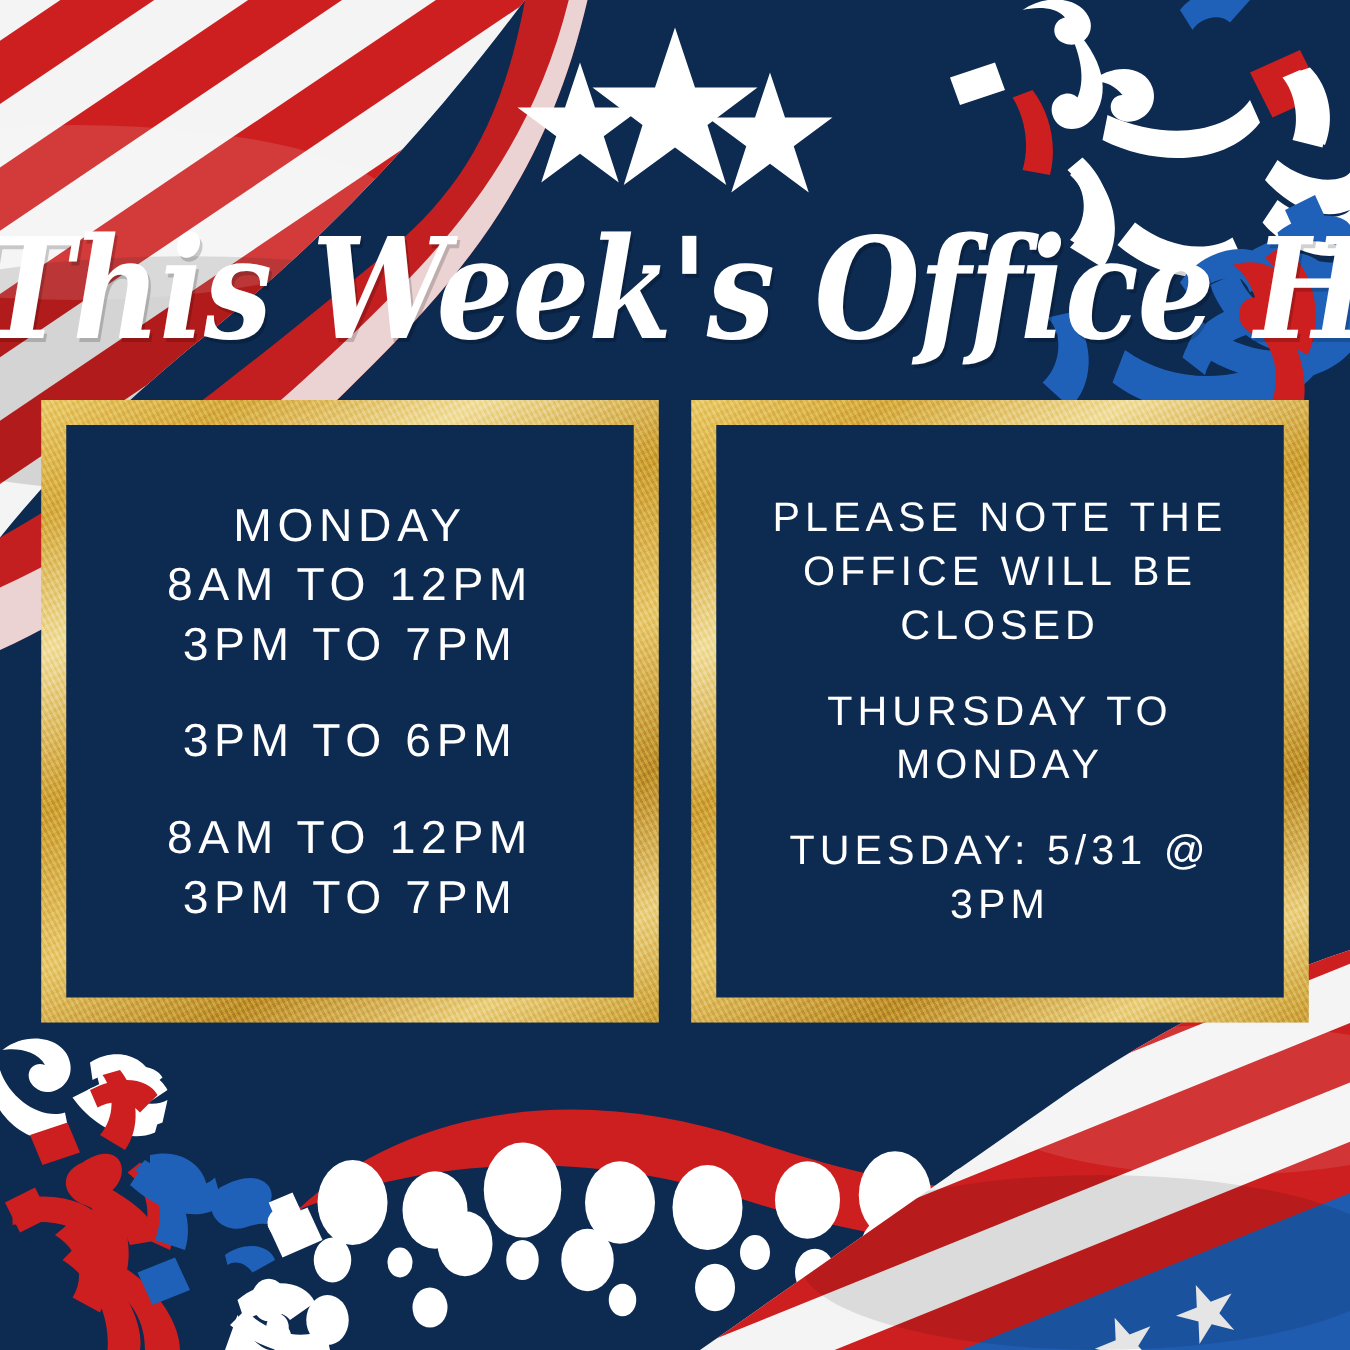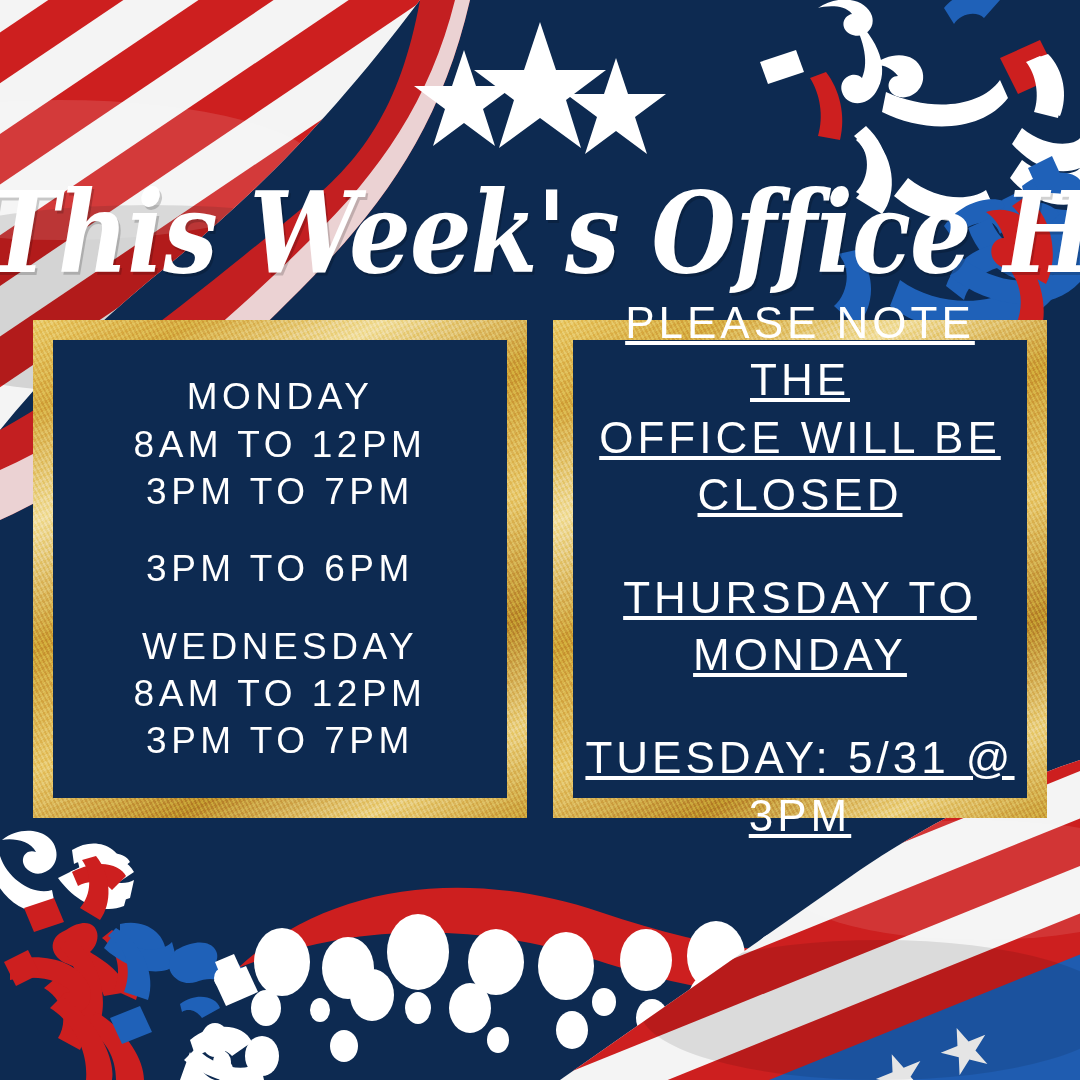--- a/index.html
+++ b/index.html
@@ -87,22 +87,22 @@
   .line{
     color:#ffffff;
     font-family:"Liberation Sans", sans-serif;
     font-weight:300;
     font-size:37px;
     letter-spacing:4.5px;
     line-height:1.28;
     white-space:pre-line;
     margin:0;
   }
-  #panel-right .line{font-size:44px;letter-spacing:4px;line-height:1.3;text-decoration:underline;}
-  #panel-right .blk + .blk{margin-top:46px;}
+  #panel-right .line{font-size:33px;letter-spacing:4px;line-height:1.3;}
+  #panel-right .blk + .blk{margin-top:26px;}
 </style>
 </head>
 <body>
 
 <div id="poster">
 
   <div class="deco">
     <svg viewBox="0 0 1080 1080" xmlns="http://www.w3.org/2000/svg">
       <defs>
         <clipPath id="clipTLflag">
@@ -316,21 +316,20 @@
         <p class="line">MONDAY</p>
         <p class="line">8AM TO 12PM
 3PM TO 7PM</p>
       </div>
 
       <div class="blk">
         <p class="line">3PM TO 6PM</p>
       </div>
 
       <div class="blk">
-        <p class="line">WEDNESDAY</p>
         <p class="line">8AM TO 12PM
 3PM TO 7PM</p>
       </div>
 
     </div>
   </div>
 
   <div class="panel" id="panel-right">
     <div class="panel-inner">
 

